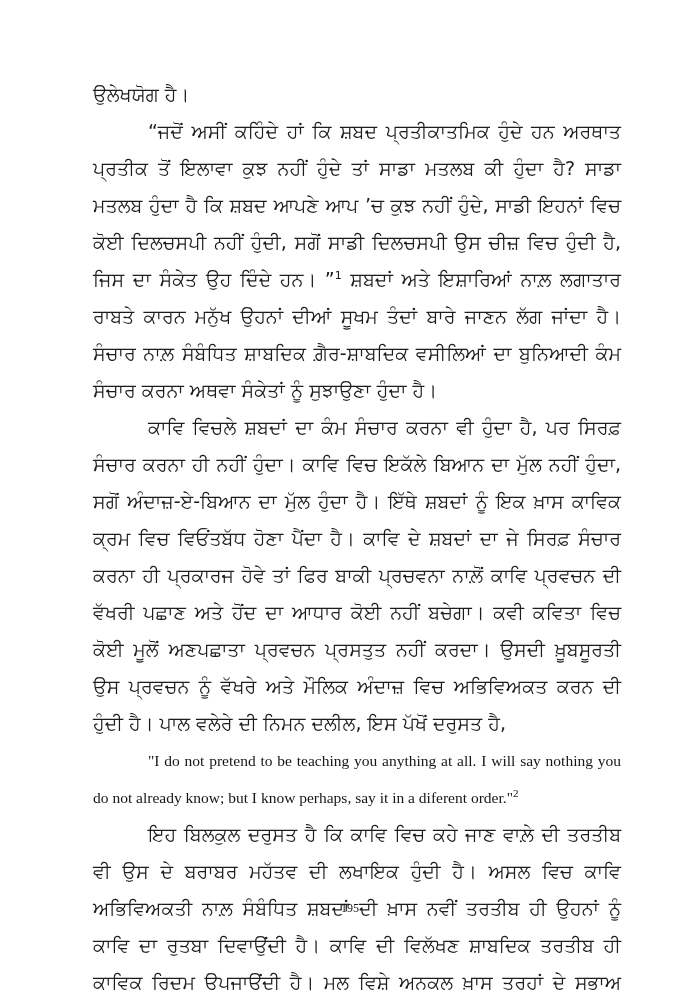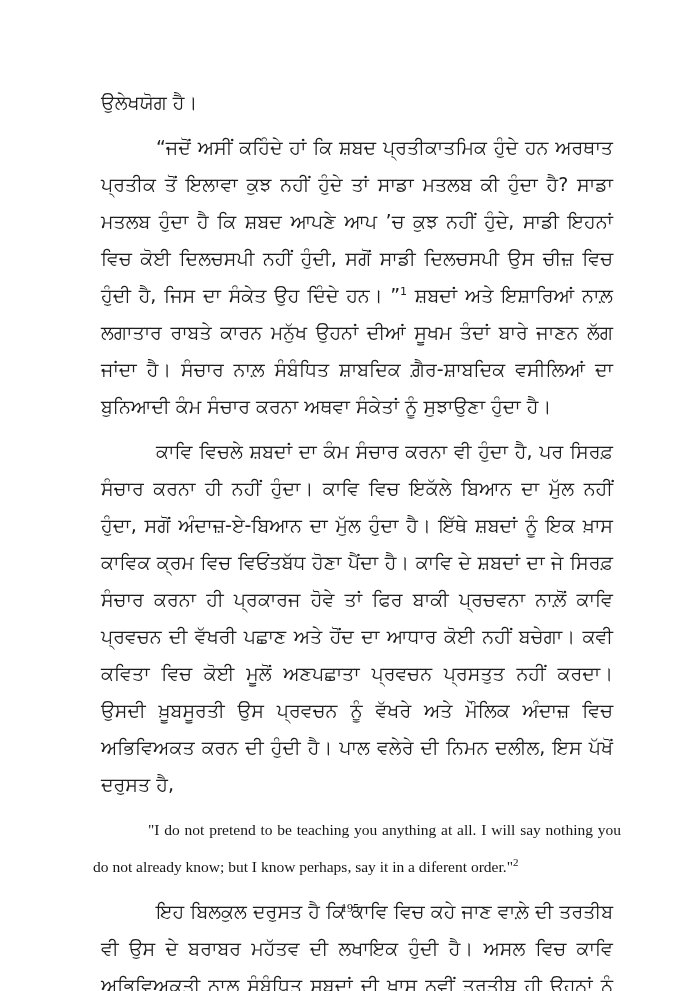--- a/index.html
+++ b/index.html
@@ -16,21 +16,21 @@
     overflow: hidden;
     font-family: "DejaVu Sans", sans-serif;
   }
   .content {
     position: absolute;
     left: 93px;
     top: 76px;
     width: 528px;
   }
   .pa {
-    margin: 8px;
+    margin: 0;
     font-size: 19px;
     line-height: 37px;
     text-align: justify;
     font-family: "DejaVu Sans", sans-serif;
   }
   .pa.indent { text-indent: 55px; }
   sup.fn-ref {
     font-size: 11px;
     line-height: 0;
     vertical-align: super;

